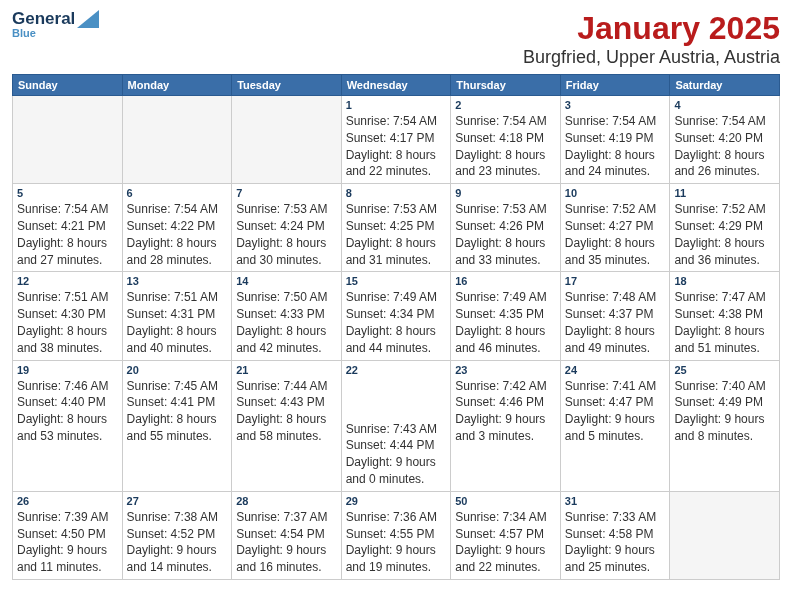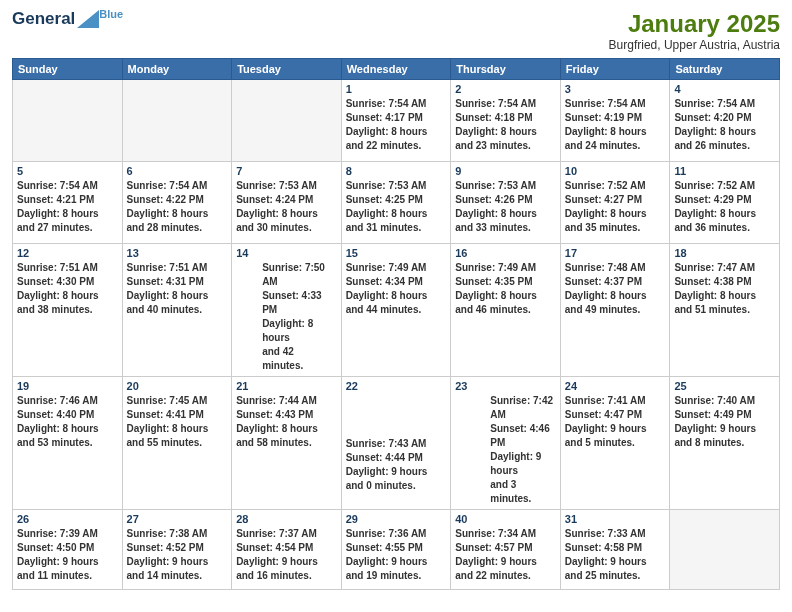--- a/index.html
+++ b/index.html
@@ -22,26 +22,26 @@
       margin-bottom: 6px;
     }
     .logo {
       display: flex;
       align-items: center;
     }
     .title-section {
       text-align: right;
     }
     .month-title {
-      font-size: 24px;
+      font-size: 32px;
       font-weight: bold;
-      color: #4d7c0f;
+      color: #b91c1c;
     }
     .location {
-      font-size: 12px;
+      font-size: 18px;
       color: #333;
     }
     .calendar {
       width: 100%;
       border-collapse: collapse;
       font-size: 9px;
     }
     .calendar th {
       background: #3a6ea8;
       color: #fff;
@@ -63,35 +63,34 @@
       background: #f5f5f5;
     }
     .day-number {
       font-weight: bold;
       font-size: 11px;
       color: #1a3a5c;
       margin-bottom: 2px;
     }
     .day-info {
       color: #333;
-      font-size: 10px;
+      font-size: 12px;
       line-height: 1.4;
-      font-weight: bold;
     }
     .calendar tr:last-child td {
       height: 80px;
     }
   </style>
 </head>
 <body>
 
 <div class="page">
   <div class="header">
     <div class="logo">
-    <div style="display:flex;flex-direction:row;align-items:flex-start;line-height:1.1">
+    <div style="display:flex;flex-direction:column;align-items:flex-start;line-height:1.1">
       <div style="display:flex;align-items:center;">
         <span style="font-size:17px;font-weight:bold;color:#1a3a5c;">General</span>
         <svg width="22" height="18" viewBox="0 0 22 18" style="margin-left:2px;">
           <polygon points="0,18 22,0 22,18" fill="#4a90c4"></polygon>
         </svg>
       </div>
       <span style="font-size:11px;font-weight:bold;color:#4a90c4;margin-top:-2px;">Blue</span>
     </div>
   </div>
     <div class="title-section">
@@ -207,21 +206,21 @@
           </td>
           <td>
             <div class="day-number">13</div>
             <div class="day-info" style="white-space: pre-line;">Sunrise: 7:51 AM
 Sunset: 4:31 PM
 Daylight: 8 hours
 and 40 minutes.</div>
           </td>
           <td>
             <div class="day-number">14</div>
-            <div class="day-info" style="white-space: pre-line; margin-left: 26px;">Sunrise: 7:50 AM
+            <div class="day-info" style="white-space: pre-line;">Sunrise: 7:50 AM
 Sunset: 4:33 PM
 Daylight: 8 hours
 and 42 minutes.</div>
           </td>
           <td>
             <div class="day-number">15</div>
             <div class="day-info" style="white-space: pre-line;">Sunrise: 7:49 AM
 Sunset: 4:34 PM
 Daylight: 8 hours
 and 44 minutes.</div>
@@ -272,21 +271,21 @@
           </td>
           <td>
             <div class="day-number">22</div>
             <div class="day-info" style="white-space: pre-line; margin-top: 45px;">Sunrise: 7:43 AM
 Sunset: 4:44 PM
 Daylight: 9 hours
 and 0 minutes.</div>
           </td>
           <td>
             <div class="day-number">23</div>
-            <div class="day-info" style="white-space: pre-line; margin-left: 35px;">Sunrise: 7:42 AM
+            <div class="day-info" style="white-space: pre-line;">Sunrise: 7:42 AM
 Sunset: 4:46 PM
 Daylight: 9 hours
 and 3 minutes.</div>
           </td>
           <td>
             <div class="day-number">24</div>
             <div class="day-info" style="white-space: pre-line;">Sunrise: 7:41 AM
 Sunset: 4:47 PM
 Daylight: 9 hours
 and 5 minutes.</div>
@@ -322,21 +321,21 @@
 and 16 minutes.</div>
           </td>
           <td>
             <div class="day-number">29</div>
             <div class="day-info" style="white-space: pre-line;">Sunrise: 7:36 AM
 Sunset: 4:55 PM
 Daylight: 9 hours
 and 19 minutes.</div>
           </td>
           <td>
-            <div class="day-number">40</div>
+            <div class="day-number">50</div>
             <div class="day-info" style="white-space: pre-line;">Sunrise: 7:34 AM
 Sunset: 4:57 PM
 Daylight: 9 hours
 and 22 minutes.</div>
           </td>
           <td>
             <div class="day-number">31</div>
             <div class="day-info" style="white-space: pre-line;">Sunrise: 7:33 AM
 Sunset: 4:58 PM
 Daylight: 9 hours

